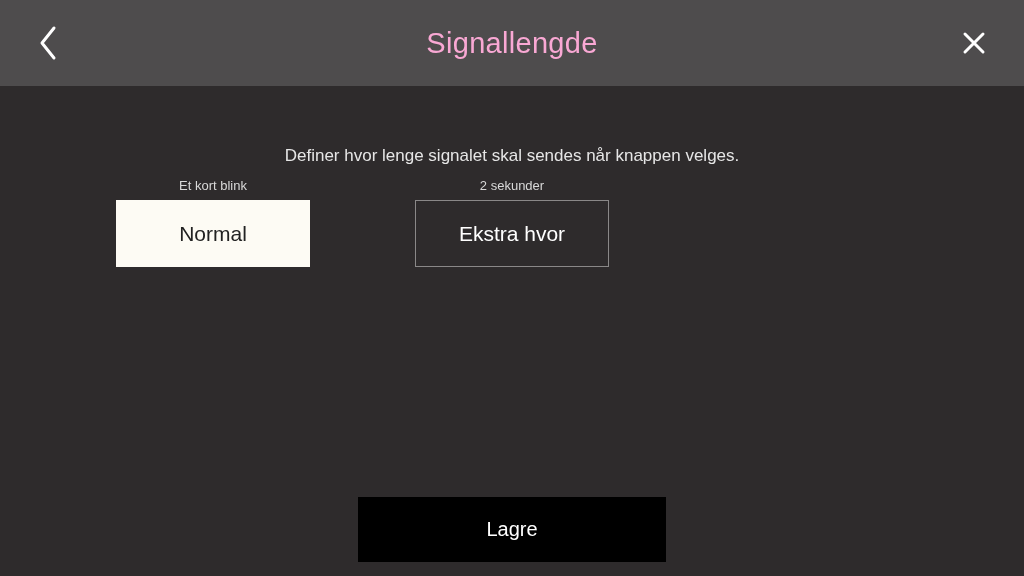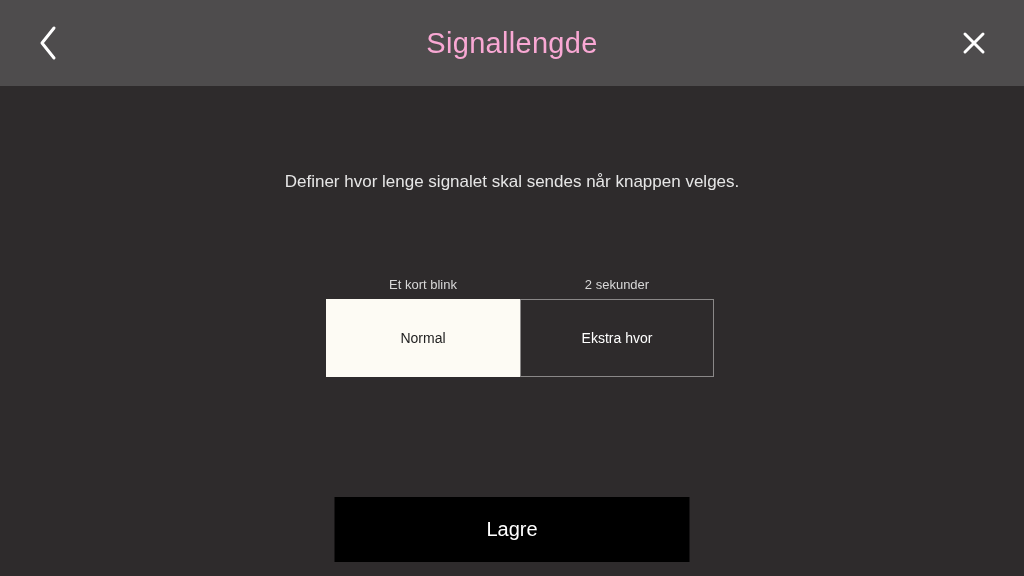--- a/index.html
+++ b/index.html
@@ -45,29 +45,28 @@
       justify-content: center;
     }
     .title {
       font-size: 29px;
       font-weight: 400;
       color: #f9a8d4;
       letter-spacing: 0.3px;
     }
     .description {
       text-align: center;
-      margin-top: 86px;
+      margin-top: 60px;
       font-size: 17px;
       font-weight: 400;
       color: #e6e6e6;
     }
     .options-container {
       display: flex;
-      justify-content: flex-end;
-      margin-top: 73px;
+      justify-content: space-between;
       padding: 0 116px;
     }
     .option-wrapper {
       display: flex;
       flex-direction: column;
       align-items: center;
       width: 194px;
     }
     .option-label {
       font-size: 13px;
@@ -76,43 +75,43 @@
       min-height: 34px;
       display: flex;
       align-items: flex-end;
       justify-content: center;
       padding-bottom: 6px;
       line-height: 1.25;
       max-width: 180px;
     }
     .option-button {
       width: 194px;
-      height: 78px;
+      height: 67px;
       border: 1px solid #8a8888;
       background: transparent;
       color: #ffffff;
-      font-size: 14px;
+      font-size: 21px;
       font-weight: 400;
       cursor: pointer;
       display: flex;
       align-items: center;
       justify-content: center;
       font-family: inherit;
     }
     .option-button.selected {
       background: #fdfbf4;
       color: #222;
       border-color: #fdfbf4;
     }
     .save-button {
       position: absolute;
       left: 50%;
       transform: translateX(-50%);
       bottom: 14px;
-      width: 355px;
+      width: 308px;
       height: 65px;
       background: #000000;
       color: #ffffff;
       border: none;
       font-size: 20px;
       font-weight: 400;
       cursor: pointer;
       font-family: inherit;
       display: flex;
       align-items: center;

